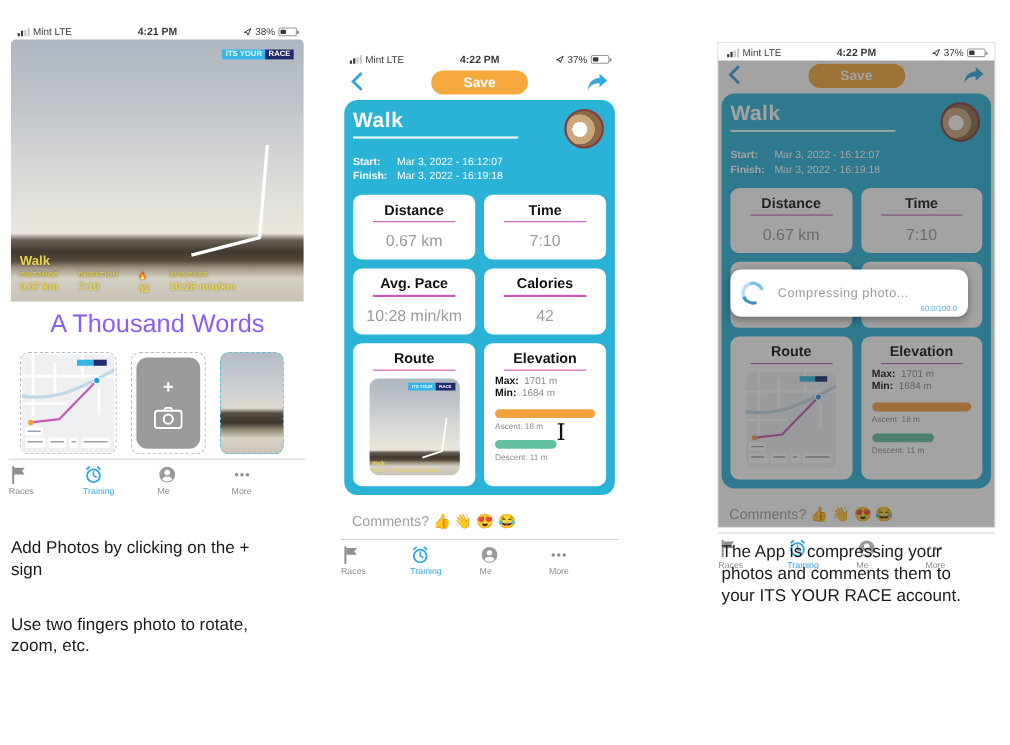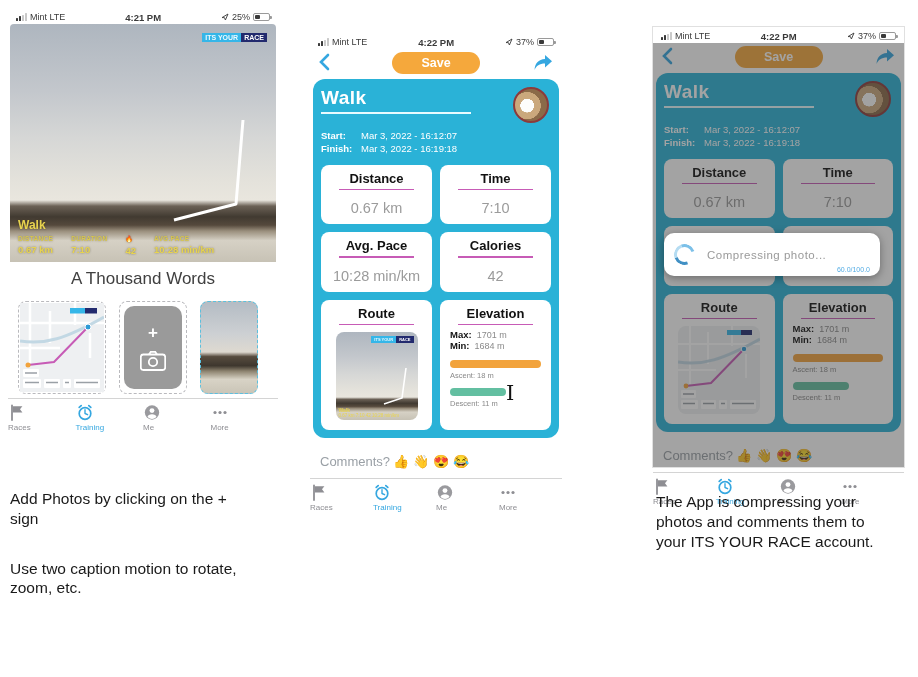--- a/index.html
+++ b/index.html
@@ -1,20 +1,20 @@
 <!DOCTYPE html>
 <html><head>
 <meta charset="utf-8">
 <style>
   * { margin:0; padding:0; box-sizing:border-box; }
   body { background:#fff; }
   .canvas { position:relative; width:918px; height:677px; background:#fff;
             font-family:"Liberation Sans", sans-serif; overflow:hidden; }
 
-  .phone { position:absolute; background:#fff; }
+  .phone { position:absolute; background:#fff;margin-top:12px; }
   #phone1 { left:8px;   top:8px;  width:270px; height:472px; }
   #phone2 { left:310px; top:33px; width:252px; height:440px; }
   #phone3 { left:652px; top:26px; width:253px; height:442px; border:1px solid #e0e0e0; }
 
   
   .statusbar { display:flex; justify-content:space-between; align-items:center;
                height:16px; padding:2px 8px 0; font-size:9px; color:#3a3a3a; }
   .sb-left, .sb-right { display:flex; align-items:center; gap:3px; }
   .sb-time { font-weight:bold; font-size:9.5px; }
   .sigbars { display:flex; align-items:flex-end; gap:1px; }
@@ -44,21 +44,21 @@
   .iyr-badge .b2 { background:#222a6e; color:#fff; padding:1px 3px; }
   .badge-main { top:9px; right:9px; font-size:7px; }
   .badge-mini { top:4px; right:4px; font-size:4px; }
   .route-line { position:absolute; inset:0; }
   .photo-ov { position:absolute; left:0; right:0; bottom:6px; padding:0 8px; color:#e8d44f;
               text-shadow:0 0 2px rgba(60,50,20,0.55); }
   .ov-activity { font-size:12px; font-weight:bold; margin-bottom:3px; }
   .ov-row { display:flex; gap:18px; }
   .ov-stat .lbl { font-size:6.5px; font-weight:bold; color:#d9c84e; letter-spacing:0.3px; }
   .ov-stat .val { font-size:9.5px; font-weight:bold; margin-top:2px; }
-  .memory-caption { text-align:center; color:#404040; font-size:17px; padding:7px 0 9px; }
+  .memory-caption { text-align:center; color:#8b5cf6; font-size:23px; padding:7px 0 9px; }
 
   
   .thumbs { display:flex; gap:13px; padding:3px 0 0 10px; height:100px; align-items:flex-start; }
   .thumb { border-radius:8px; }
   .thumb-map { width:88px; height:93px; border:1.5px dashed #b9b9bd; padding:1px; background:#fff; }
   .thumb-add { width:68px; height:93px; border:1.5px dashed #b9b9bd; background:#fff;
                display:flex; align-items:center; justify-content:center; }
   .add-inner { width:58px; height:83px; background:#9a9a9a; border-radius:10px;
                display:flex; flex-direction:column; align-items:center; justify-content:center; gap:10px; }
   .plus-glyph { color:#fff; font-size:17px; font-weight:bold; line-height:1; }
@@ -143,21 +143,21 @@
             <i></i>
             <i></i>
           </span>
         <span>Mint LTE</span>
       </span>
       <span class="sb-time">4:21 PM</span>
       <span class="sb-right">
         <svg width="8" height="8" viewBox="0 0 8 8">
           <path d="M1 4.6 L7 1 L4.4 7 L3.4 4.6 Z" fill="none" stroke="#3a3a3a" stroke-width="0.9"></path>
           </svg>
-        <span>25%</span>
+        <span>38%</span>
         <span class="battery"></span>
       </span>
     </div>
 
 
     <div class="main-photo photo-bg">
       <span class="iyr-badge badge-main">
         <span class="b1">ITS YOUR</span>
         <span class="b2">RACE</span>
       </span>
@@ -560,17 +560,17 @@
     <div class="dim-overlay"></div>
     <div class="modal">
       <span class="spinner"></span>
       <span class="modal-text">Compressing photo...</span>
       <span class="modal-progress">60.0/100.0</span>
     </div>
   </div>
 
   <div class="caption" id="cap1">
     <p>Add Photos by clicking on the + sign</p>
-    <p>Use two caption motion to rotate, zoom, etc.</p>
+    <p>Use two fingers photo to rotate, zoom, etc.</p>
   </div>
   <div class="caption" id="cap3">The App is compressing your photos and comments them to your ITS YOUR RACE account.</div>
 
 </div>
 
 </body></html>

